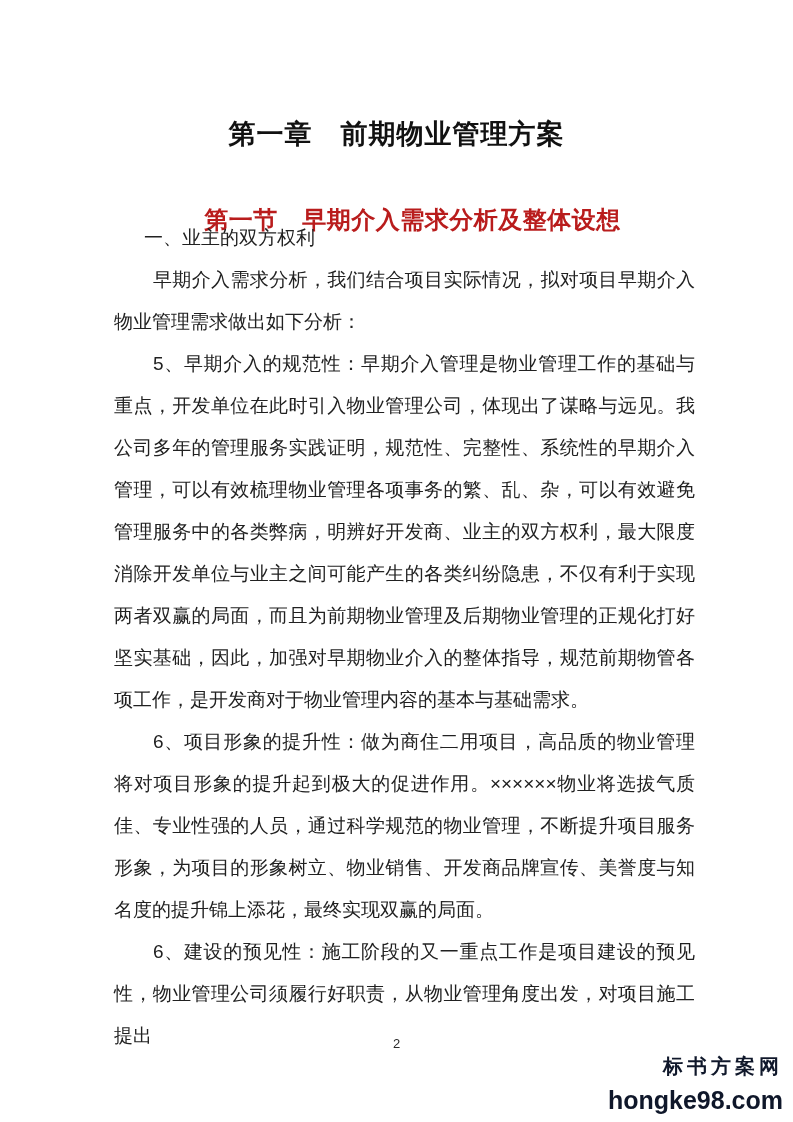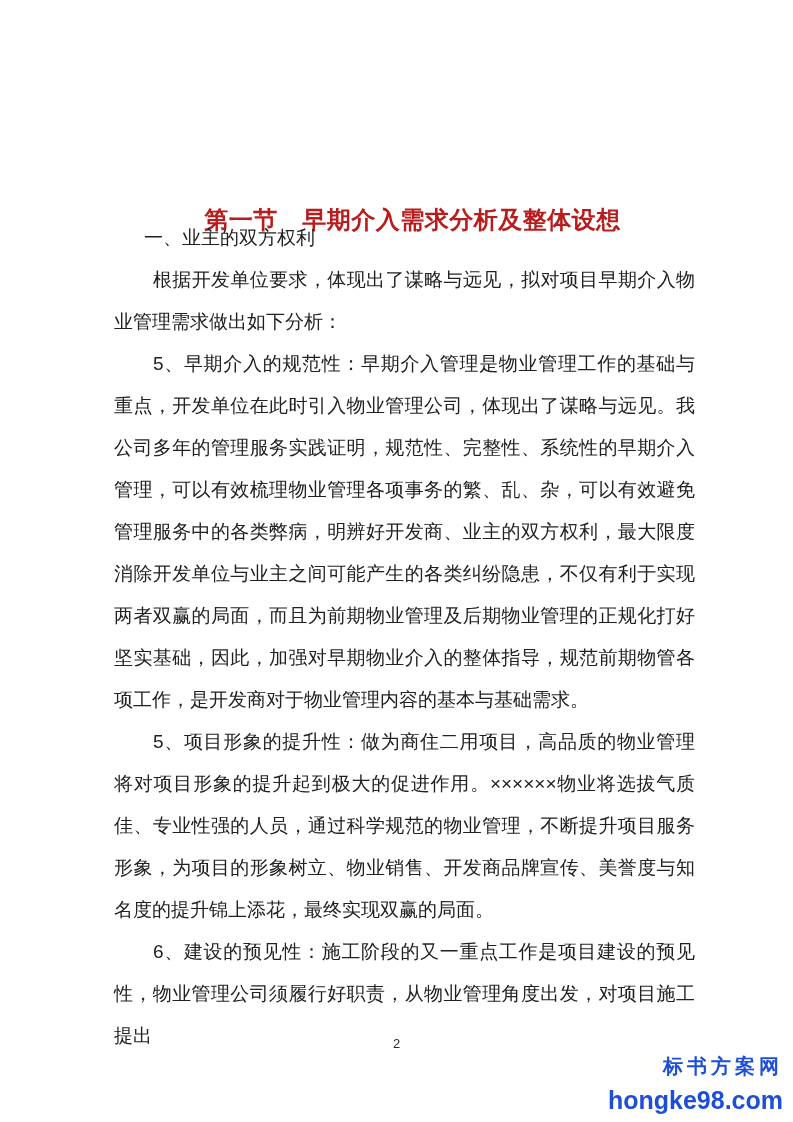--- a/index.html
+++ b/index.html
@@ -92,31 +92,32 @@
     font-weight: bold;
     letter-spacing: 0px;
     margin-top: 12px;
   }
 </style>
 </head>
 <body>
 
 <div class="page">
 
+  <h1 class="chapter-title">第一章　前期物业管理方案</h1>
 
   <h2 class="section-title">第一节　早期介入需求分析及整体设想</h2>
 
   <div class="content">
     <p class="list-heading">一、业主的双方权利</p>
-    <p class="body-paragraph">根据开发单位要求，体现出了谋略与远见，拟对项目早期介入物业管理需求做出如下分析：</p>
+    <p class="body-paragraph">早期介入需求分析，我们结合项目实际情况，拟对项目早期介入物业管理需求做出如下分析：</p>
     <p class="body-paragraph">5、早期介入的规范性：早期介入管理是物业管理工作的基础与重点，开发单位在此时引入物业管理公司，体现出了谋略与远见。我公司多年的管理服务实践证明，规范性、完整性、系统性的早期介入管理，可以有效梳理物业管理各项事务的繁、乱、杂，可以有效避免管理服务中的各类弊病，明辨好开发商、业主的双方权利，最大限度消除开发单位与业主之间可能产生的各类纠纷隐患，不仅有利于实现两者双赢的局面，而且为前期物业管理及后期物业管理的正规化打好坚实基础，因此，加强对早期物业介入的整体指导，规范前期物管各项工作，是开发商对于物业管理内容的基本与基础需求。</p>
-    <p class="body-paragraph">5、项目形象的提升性：做为商住二用项目，高品质的物业管理将对项目形象的提升起到极大的促进作用。××××××物业将选拔气质佳、专业性强的人员，通过科学规范的物业管理，不断提升项目服务形象，为项目的形象树立、物业销售、开发商品牌宣传、美誉度与知名度的提升锦上添花，最终实现双赢的局面。</p>
+    <p class="body-paragraph">6、项目形象的提升性：做为商住二用项目，高品质的物业管理将对项目形象的提升起到极大的促进作用。××××××物业将选拔气质佳、专业性强的人员，通过科学规范的物业管理，不断提升项目服务形象，为项目的形象树立、物业销售、开发商品牌宣传、美誉度与知名度的提升锦上添花，最终实现双赢的局面。</p>
     <p class="body-paragraph">6、建设的预见性：施工阶段的又一重点工作是项目建设的预见性，物业管理公司须履行好职责，从物业管理角度出发，对项目施工提出</p>
   </div>
 
   <div class="page-number">2</div>
 
-  <div class="watermark" style="color: #1d4ed8; text-align: right;">
+  <div class="watermark" style="color: #0f172a; text-align: right;">
     <div class="site-name">标书方案网</div>
     <div class="site-url">hongke98.com</div>
   </div>
 
 </div>
 
 </body></html>

